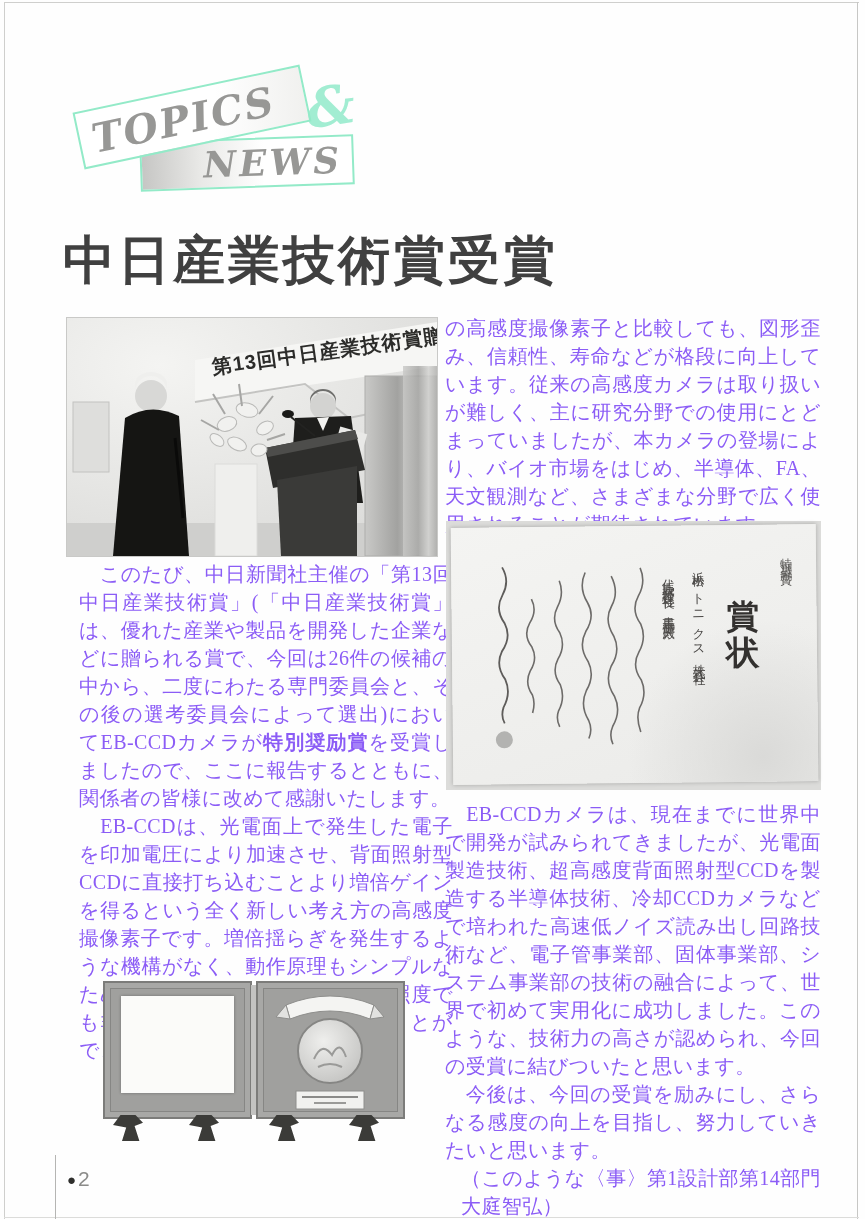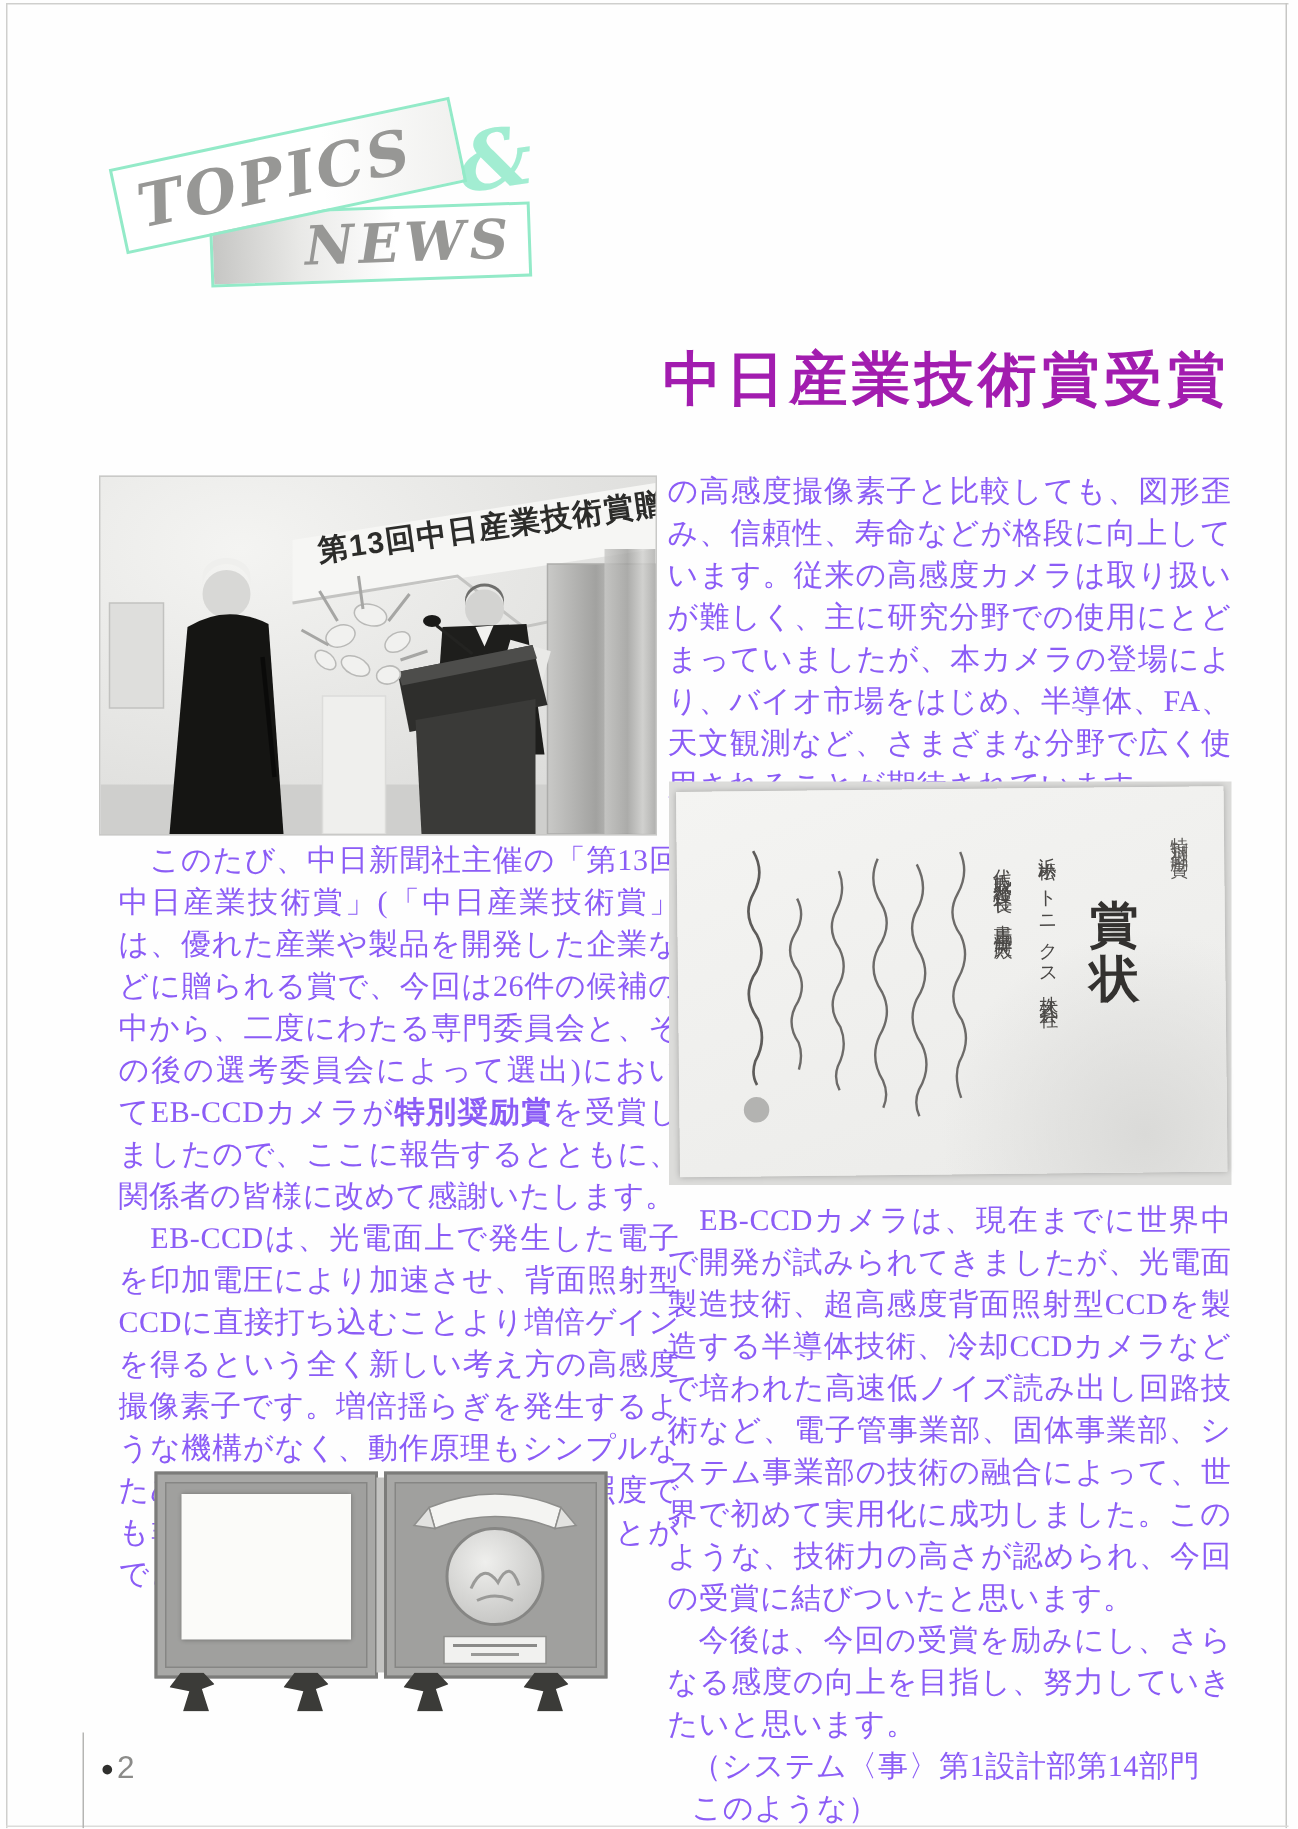--- a/index.html
+++ b/index.html
@@ -20,23 +20,23 @@
   .banner-topics{left:6px;top:16px;width:232px;height:58px;transform:rotate(-12deg);
           background:linear-gradient(100deg,#ffffff 60%,#f0f0ee);z-index:3;
           font-size:40px;letter-spacing:2px;padding-left:12px;}
   .banner-news{left:70px;top:66px;width:214px;height:50px;transform:rotate(-2deg);
           background:linear-gradient(90deg,#c6c6c4 0%,#e9e9e7 28%,#ffffff 58%);z-index:2;
           font-size:36px;letter-spacing:3px;justify-content:flex-end;padding-right:10px;}
   .amp{position:absolute;left:236px;top:2px;z-index:1;font-family:"DejaVu Serif",serif;
        font-style:italic;font-weight:bold;font-size:54px;color:#a2edd2;transform:rotate(-8deg);}
 
   
-  .title{position:absolute;left:63px;right:45px;top:226px;margin:0;text-align:right;
-         font-family:"Liberation Sans","DejaVu Sans",sans-serif;font-size:39px;font-weight:700;
-         letter-spacing:3px;color:#a21caf;}
+  .title{position:absolute;left:63px;right:45px;top:226px;margin:0;text-align:left;
+         font-family:"Liberation Sans","DejaVu Sans",sans-serif;font-size:52px;font-weight:700;
+         letter-spacing:3px;color:#404040;}
 
   
   .textcol{position:absolute;font-size:20px;line-height:28px;text-align:justify;
            letter-spacing:0.4px;color:#8b5cf6;}
   .textcol p{margin:0;}
   .left-col{left:63px;top:560px;width:374px;margin-left:16px;}
   .right-col-top{left:445px;top:314px;width:376px;}
   .right-col-bottom{left:445px;top:800px;width:376px;}
   .attribution{padding-left:16px;text-align:left;}
   b{font-weight:bold;}
@@ -231,21 +231,21 @@
             <path d="M6,2 q8,14 0,28 q-8,14 2,28 q7,14 -3,28 q-7,14 3,28 q6,14 -2,28 q-3,9 1,16" fill="none" stroke="#5e5c5a" stroke-width="1.8"></path>
           </svg>
         <div class="stamp"></div>
       </div>
     </div>
   </div>
 
   <div class="textcol right-col-bottom">
     <p>　EB-CCDカメラは、現在までに世界中で開発が試みられてきましたが、光電面製造技術、超高感度背面照射型CCDを製造する半導体技術、冷却CCDカメラなどで培われた高速低ノイズ読み出し回路技術など、電子管事業部、固体事業部、システム事業部の技術の融合によって、世界で初めて実用化に成功しました。このような、技術力の高さが認められ、今回の受賞に結びついたと思います。</p>
     <p>　今後は、今回の受賞を励みにし、さらなる感度の向上を目指し、努力していきたいと思います。</p>
-    <p class="attribution">（システム〈事〉第1設計部第14部門　このような）</p>
+    <p class="attribution">（このような〈事〉第1設計部第14部門　大庭智弘）</p>
   </div>
 
   <div class="footer-rule"></div>
   <div class="page-number">
     <span class="dot">●</span>
     <span>2</span>
   </div>
 </div>
 
 </body></html>

